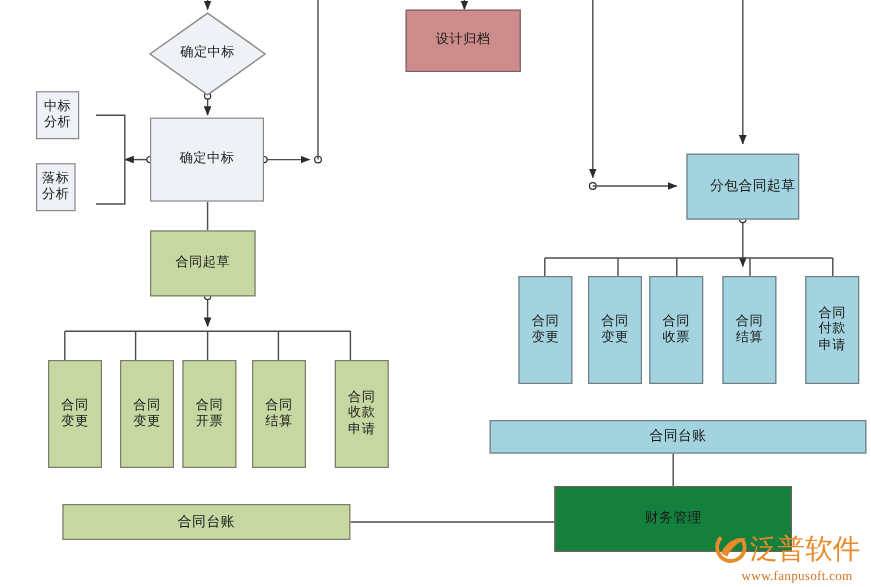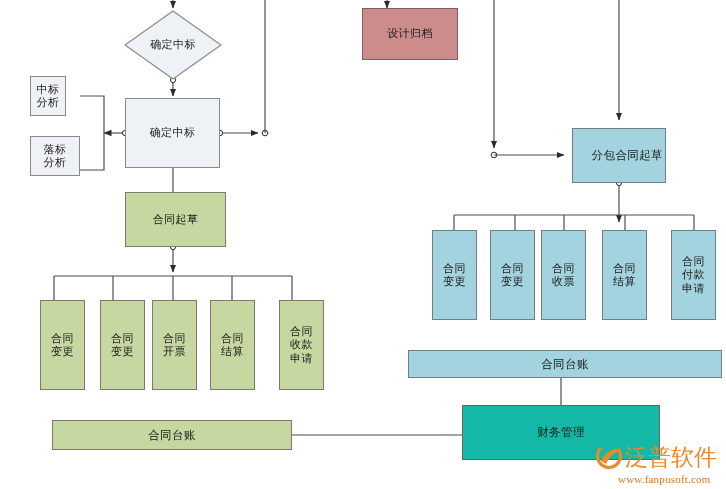--- a/index.html
+++ b/index.html
@@ -51,27 +51,26 @@
   }
   .n-green {
     background: #c6d7a2;
     border-color: #7b7b6e;
   }
   .n-blue {
     background: #a3d3de;
     border-color: #6f7d84;
   }
   .n-orange {
-    background: #14b8a6;
+    background: #15803d;
     border-color: #6e6258;
   }
   .n-red {
     background: #cd8c8c;
     border-color: #7a6060;
-    margin-left: 24px;
   }
   .n-diamond {
     border: none;
     background: transparent;
   }
   .diamond-shape {
     position: absolute;
     left: 0;
     top: 0;
     width: 100%;
@@ -172,34 +171,34 @@
       <polygon points="49,1 97,35 49,69 1,35" fill="#eef1f6" stroke="#8a8a8a" stroke-width="1.2"></polygon>
     </svg>
     <span class="label diamond-label">确定中标</span>
   </div>
 
   <div class="node n-plain" style="left:30px; top:76px; width:36px; height:40px;">
     <span class="label">中标
 分析</span>
   </div>
 
-  <div class="node n-plain" style="left:30px; top:136px; width:50px; height:40px;">
+  <div class="node n-plain" style="left:30px; top:136px; width:33px; height:40px;">
     <span class="label">落标
 分析</span>
   </div>
 
   <div class="node n-plain" style="left:125px; top:98px; width:95px; height:70px;">
     <span class="label">确定中标</span>
   </div>
 
   <div class="node n-red" style="left:338px; top:8px; width:96px; height:52px;">
     <span class="label">设计归档</span>
   </div>
 
-  <div class="node n-green" style="left:125px; top:192px; width:101px; height:55px;">
+  <div class="node n-green" style="left:125px; top:192px; width:88px; height:55px;">
     <span class="label">合同起草</span>
   </div>
 
   <div class="node n-blue" style="left:572px; top:128px; width:94px; height:55px;justify-content:flex-end;">
     <span class="label wide-label">分包合同起草</span>
   </div>
 
   <div class="node n-green" style="left:40px; top:300px; width:45px; height:90px;">
     <span class="label">合同
 变更</span>

